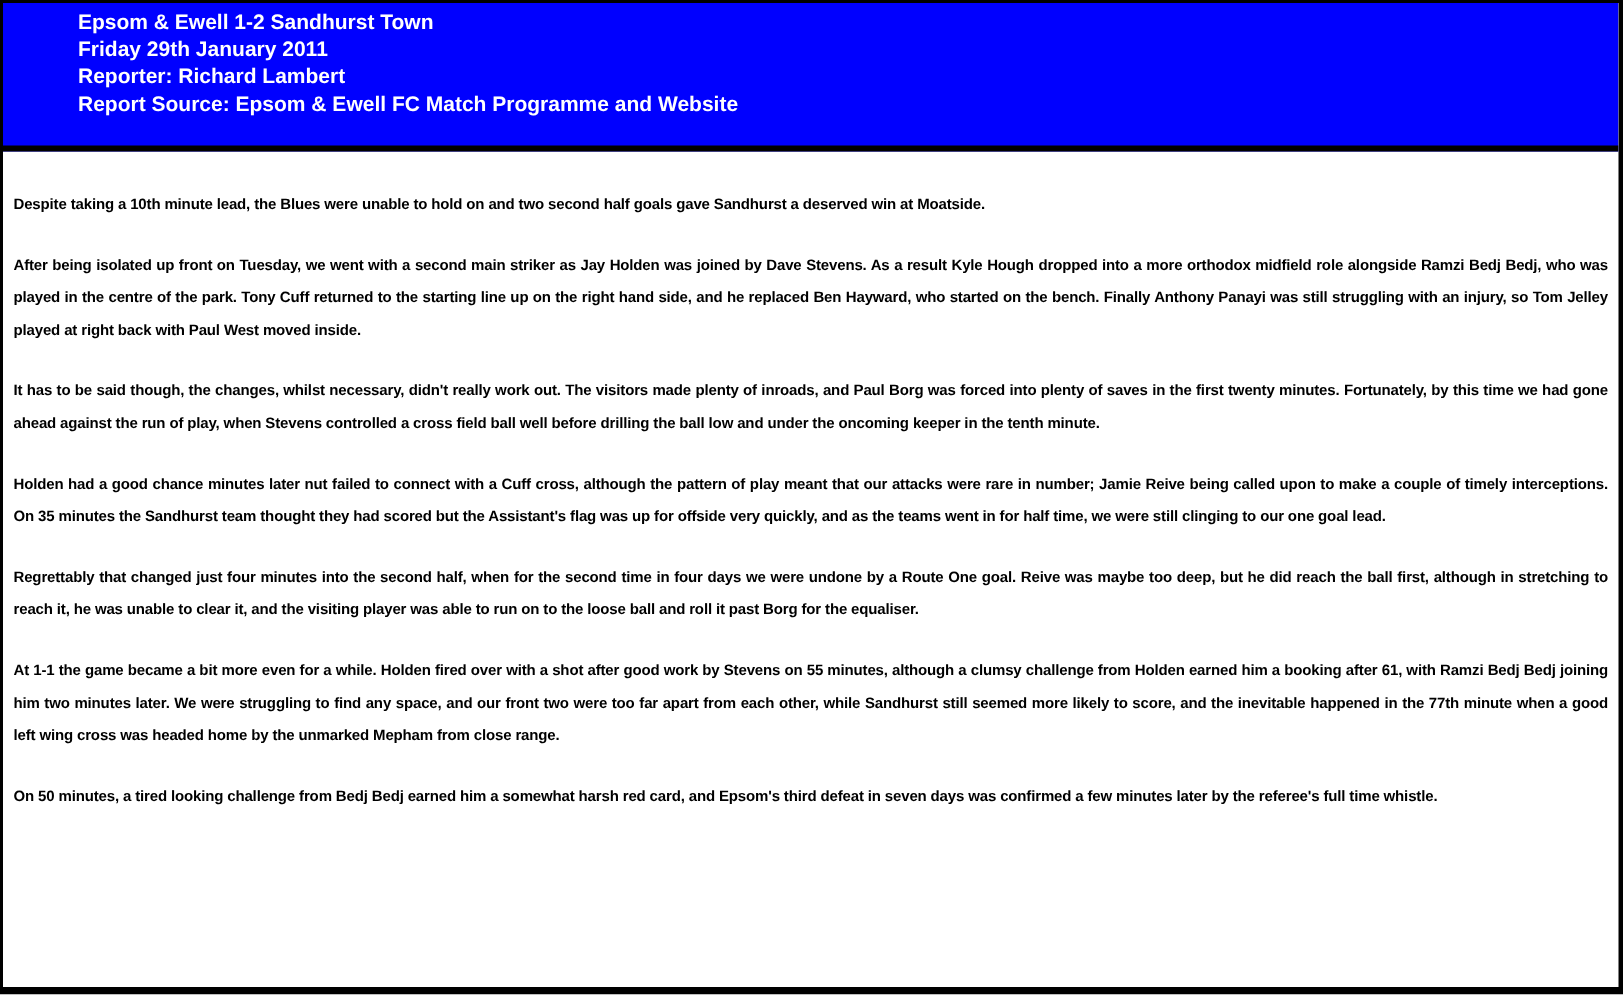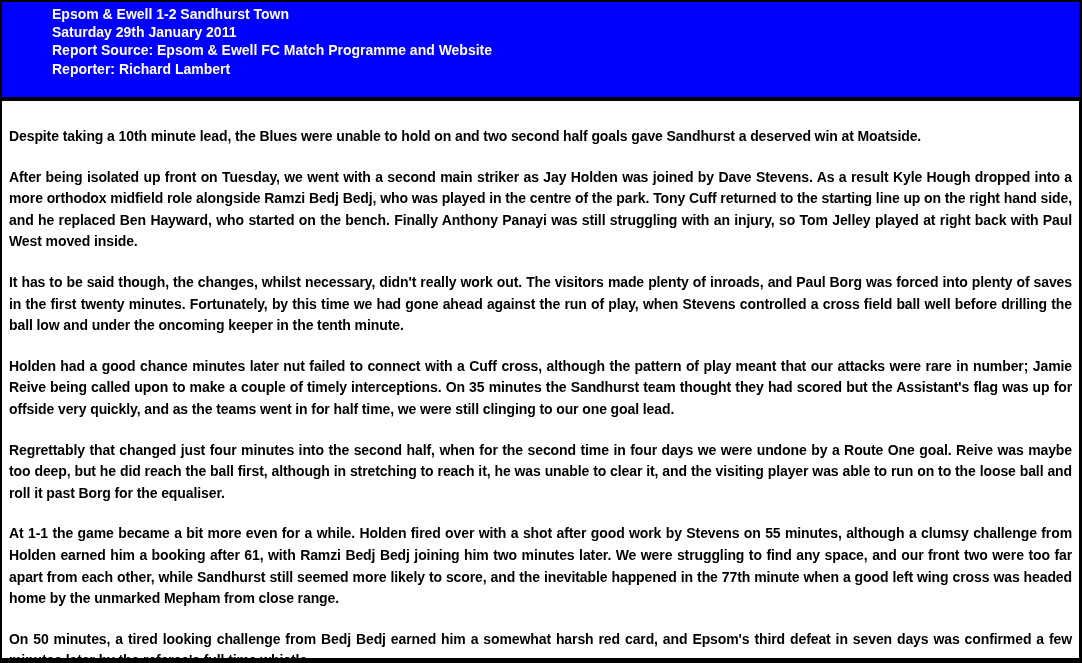--- a/index.html
+++ b/index.html
@@ -35,38 +35,38 @@
     white-space: nowrap;
     padding-left: 44px;
   }
   .report-body {
     padding: 25px 7px 0 7px;
     box-sizing: border-box;
     color: #000000;
   }
   .report-body p {
     margin: 0 0 19px 0;
-    font-size: 14px;
+    font-size: 10px;
     font-weight: bold;
     line-height: 21.6px;
     letter-spacing: -0.1px;
     text-align: justify;
     text-align-last: left;
   }
 </style>
 </head>
 <body>
 
 <div class="page">
 
   <div class="report-header">
     <div class="hline">Epsom &amp; Ewell 1-2 Sandhurst Town</div>
-    <div class="hline">Saturday 29th January 2011</div>
+    <div class="hline">Friday 29th January 2011</div>
+    <div class="hline">Reporter: Richard Lambert</div>
     <div class="hline">Report Source: Epsom &amp; Ewell FC Match Programme and Website</div>
-    <div class="hline">Reporter: Richard Lambert</div>
   </div>
 
   <div class="report-body">
     <p>Despite taking a 10th minute lead, the Blues were unable to hold on and two second half goals gave Sandhurst a deserved win at Moatside.</p>
     <p>After being isolated up front on Tuesday, we went with a second main striker as Jay Holden was joined by Dave Stevens. As a result Kyle Hough dropped into a more orthodox midfield role alongside Ramzi Bedj Bedj, who was played in the centre of the park. Tony Cuff returned to the starting line up on the right hand side, and he replaced Ben Hayward, who started on the bench. Finally Anthony Panayi was still struggling with an injury, so Tom Jelley played at right back with Paul West moved inside.</p>
     <p>It has to be said though, the changes, whilst necessary, didn't really work out. The visitors made plenty of inroads, and Paul Borg was forced into plenty of saves in the first twenty minutes. Fortunately, by this time we had gone ahead against the run of play, when Stevens controlled a cross field ball well before drilling the ball low and under the oncoming keeper in the tenth minute.</p>
     <p>Holden had a good chance minutes later nut failed to connect with a Cuff cross, although the pattern of play meant that our attacks were rare in number; Jamie Reive being called upon to make a couple of timely interceptions. On 35 minutes the Sandhurst team thought they had scored but the Assistant's flag was up for offside very quickly, and as the teams went in for half time, we were still clinging to our one goal lead.</p>
     <p>Regrettably that changed just four minutes into the second half, when for the second time in four days we were undone by a Route One goal. Reive was maybe too deep, but he did reach the ball first, although in stretching to reach it, he was unable to clear it, and the visiting player was able to run on to the loose ball and roll it past Borg for the equaliser.</p>
     <p>At 1-1 the game became a bit more even for a while. Holden fired over with a shot after good work by Stevens on 55 minutes, although a clumsy challenge from Holden earned him a booking after 61, with Ramzi Bedj Bedj joining him two minutes later. We were struggling to find any space, and our front two were too far apart from each other, while Sandhurst still seemed more likely to score, and the inevitable happened in the 77th minute when a good left wing cross was headed home by the unmarked Mepham from close range.</p>
     <p>On 50 minutes, a tired looking challenge from Bedj Bedj earned him a somewhat harsh red card, and Epsom's third defeat in seven days was confirmed a few minutes later by the referee's full time whistle.</p>

